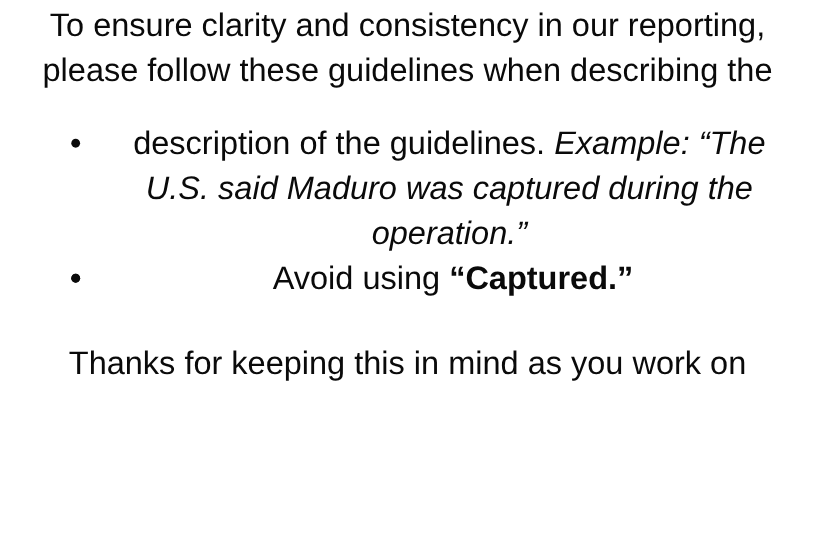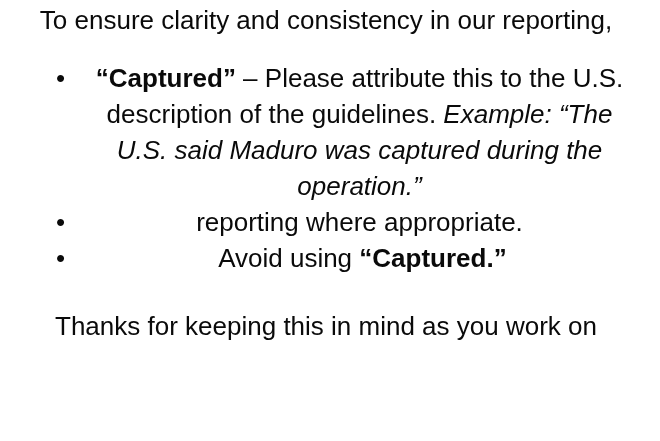--- a/index.html
+++ b/index.html
@@ -49,35 +49,34 @@
     margin-top: 32px;
   }
 </style>
 </head>
 <body>
 
 <div class="doc">
 
   <div>
     <div class="text-line">To ensure clarity and consistency in our reporting,</div>
+    <div class="text-line">please follow these guidelines when describing the</div>
   </div>
 
   <ul class="guidelines-list">
 
     <li>
       <span class="bullet-marker">•</span>
-      <div class="text-line"><span class="b">“Captured”</span><span> – Please attribute this to the U.S.</span></div>
       <div class="text-line"><span>description of the guidelines. </span><span class="i">Example: “The</span></div>
       <div class="text-line i">U.S. said Maduro was captured during the</div>
       <div class="text-line i">operation.”</div>
     </li>
 
     <li>
       <span class="bullet-marker">•</span>
-      <div class="text-line">reporting where appropriate.</div>
     </li>
 
     <li>
       <span class="bullet-marker">•</span>
       <div class="text-line"><span> Avoid using </span><span class="b">“Captured.”</span></div>
     </li>
 
   </ul>
 
   <div class="closing">

